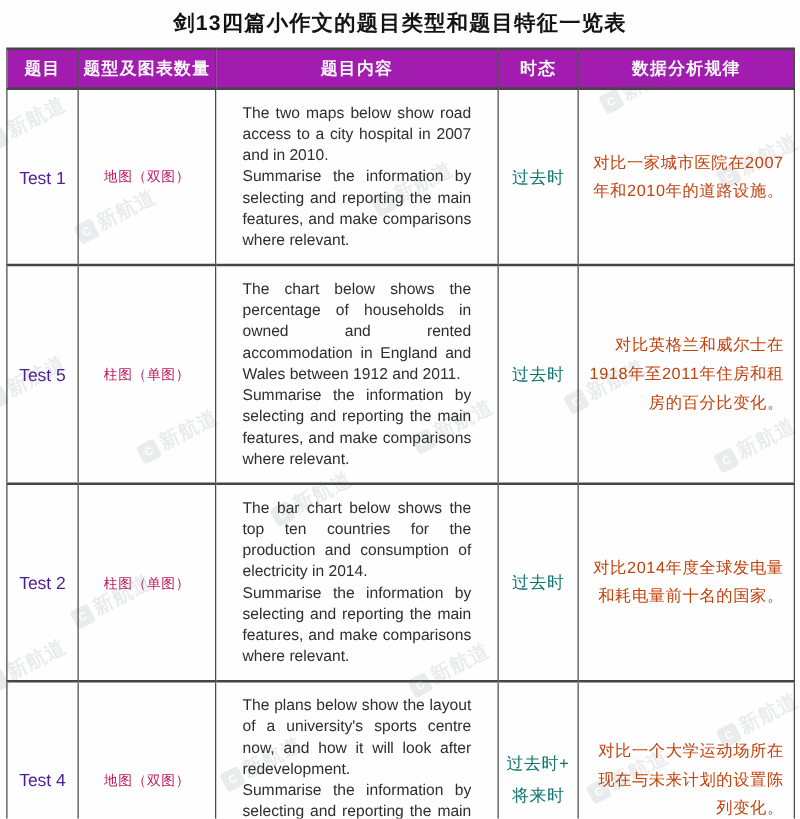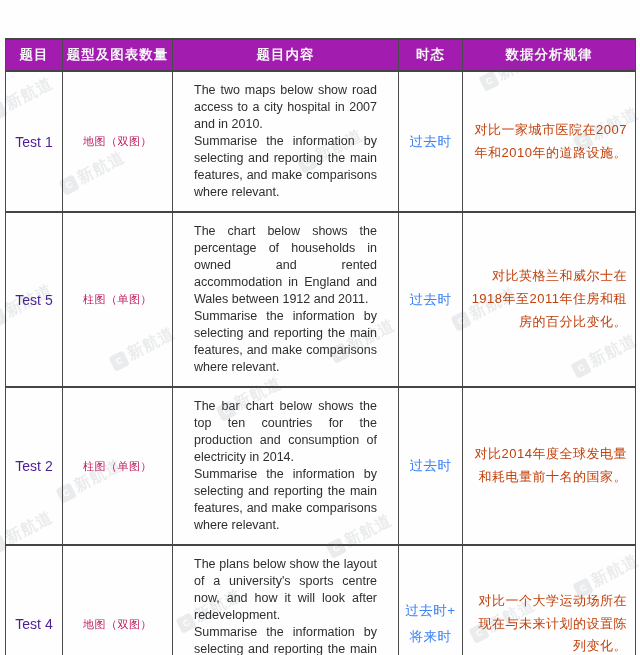--- a/index.html
+++ b/index.html
@@ -74,21 +74,21 @@
     line-height: 1.36;
     color: #2e2e2e;
     padding: 10px 21px;
     vertical-align: middle;
     white-space: pre-line;
     text-align: justify;
   }
   td.cell-tense {
     text-align: center;
     font-size: 13.5px;
-    color: #3b82f6;
+    color: #0f766e;
     vertical-align: middle;
     white-space: pre-line;
     line-height: 1.9;
     letter-spacing: 0.5px;
   }
   td.cell-analysis {
     font-size: 13px;
     line-height: 1.75;
     color: #c2410c;
     padding: 6px 8px;
@@ -135,20 +135,21 @@
     font-size: 16px;
     font-weight: bold;
     letter-spacing: 1px;
   }
 </style>
 </head>
 <body>
 
 <div class="page">
 
+  <div class="page-title">剑13四篇小作文的题目类型和题目特征一览表</div>
 
   <table class="summary-table">
     <colgroup>
       <col class="col-test">
         <col class="col-type">
         <col class="col-content">
         <col class="col-tense">
         <col class="col-analysis">
     </colgroup>
     <thead>

